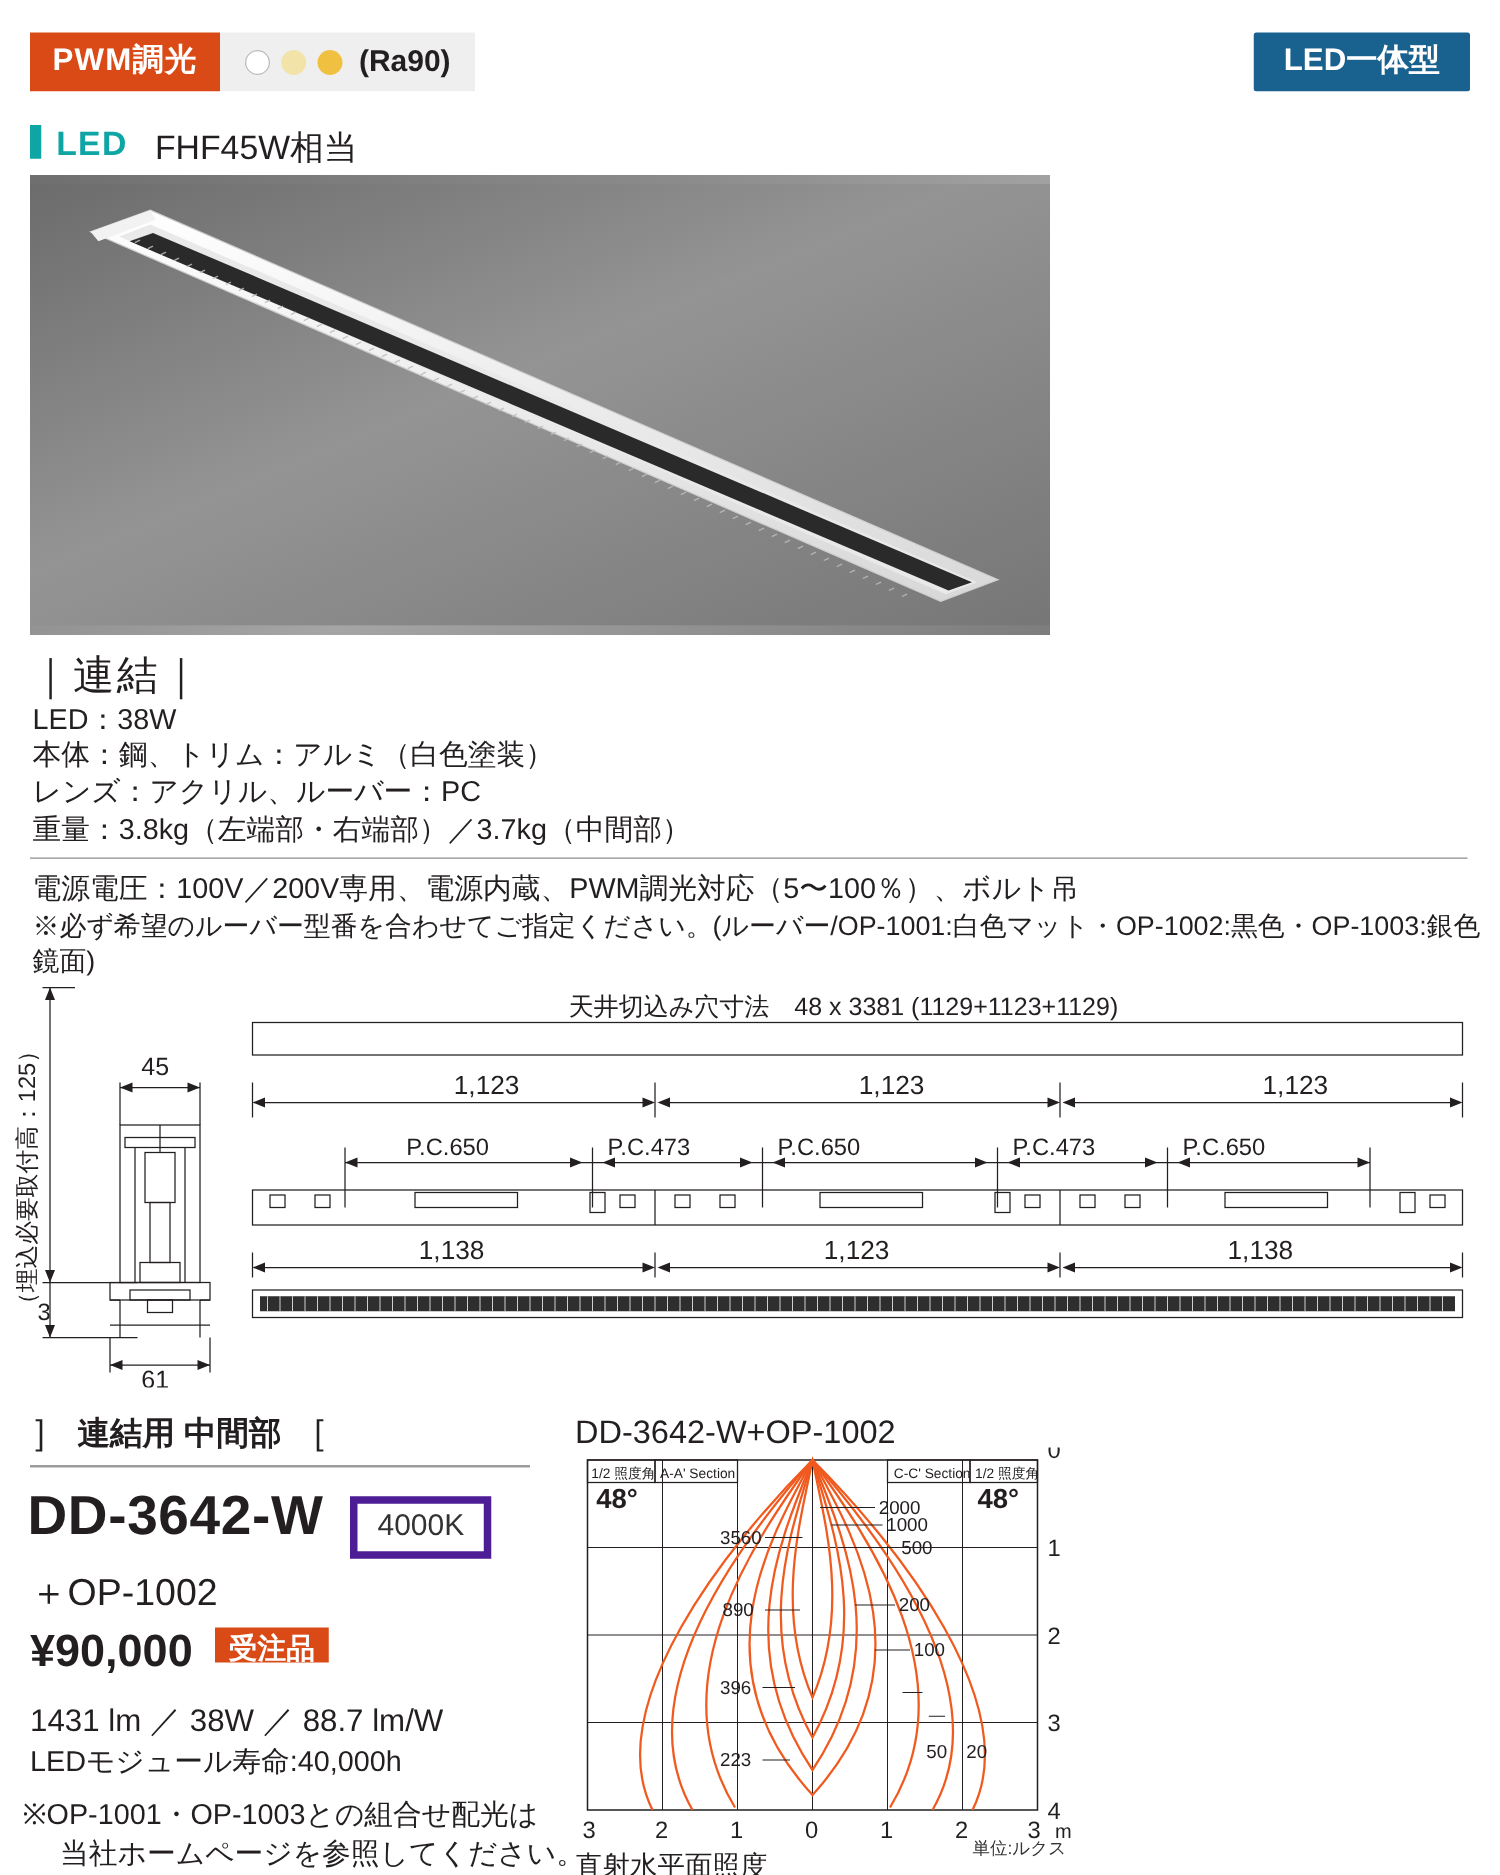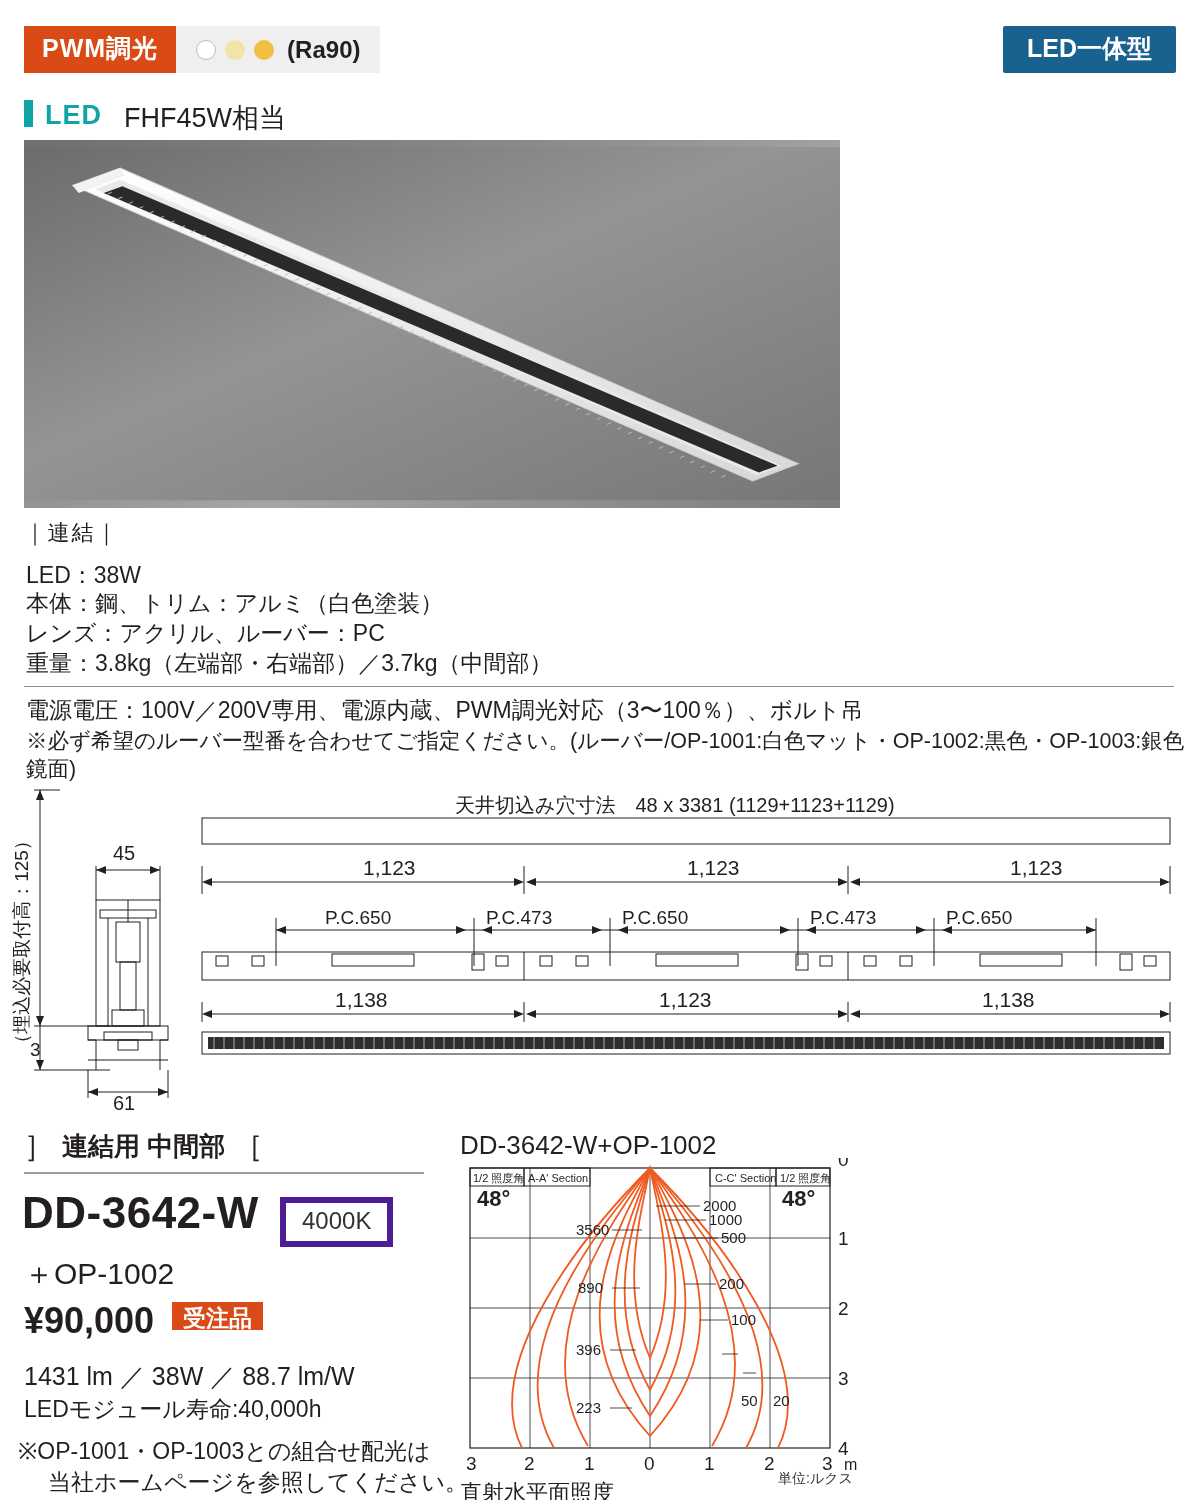--- a/index.html
+++ b/index.html
@@ -45,21 +45,21 @@
   .photo {
     position: absolute; left: 24px; top: 140px; width: 816px; height: 368px;
     background: linear-gradient(150deg, #6f6f6f 0%, #8a8a8a 35%, #a5a5a5 60%, #7d7d7d 100%);
     overflow: hidden;
   }
   .fixture {
     position: absolute; left: -2%; top: 2%; width: 104%; height: 96%;
   }
 
   
-  .renketsu { position: absolute; left: 24px; top: 518px; font-size: 22px; letter-spacing: 2px; }
+  .renketsu { position: absolute; left: 24px; top: 518px; font-size: 33px; letter-spacing: 2px; }
   .spec { position: absolute; left: 26px; font-size: 23px; line-height: 1.32; }
   .s1 { top: 560px; }
   .s2 { top: 588px; }
   .s3 { top: 618px; }
   .s4 { top: 648px; }
   .hr-line { position: absolute; left: 24px; top: 686px; width: 1150px; height: 1px; background: #8e8e8e; }
   .s5 { top: 695px; }
   .s6 { top: 727px; font-size: 21.5px; }
 
   
@@ -206,21 +206,21 @@
       <polygon points="62,40 108,22 112,30 68,48" fill="#f2f2f2"></polygon>
     </svg>
   </div>
 
   <div class="renketsu">｜連結｜</div>
   <div class="spec s1">LED：38W</div>
   <div class="spec s3">レンズ：アクリル、ルーバー：PC</div>
   <div class="spec s2">本体：鋼、トリム：アルミ（白色塗装）</div>
   <div class="spec s4">重量：3.8kg（左端部・右端部）／3.7kg（中間部）</div>
   <div class="hr-line"></div>
-  <div class="spec s5">電源電圧：100V／200V専用、電源内蔵、PWM調光対応（3〜100％）、ボルト吊</div>
+  <div class="spec s5">電源電圧：100V／200V専用、電源内蔵、PWM調光対応（5〜100％）、ボルト吊</div>
   <div class="spec s6">※必ず希望のルーバー型番を合わせてご指定ください。(ルーバー/OP-1001:白色マット・OP-1002:黒色・OP-1003:銀色鏡面)</div>
 
   <div class="dim-area">
     <svg width="1200" height="340" viewBox="0 0 1200 340">
       <g stroke="#231f20" fill="none" stroke-width="1">
 
         <line x1="40" y1="20" x2="40" y2="300"></line>
         <polygon points="40,20 36,30 44,30" fill="#231f20" stroke="none"></polygon>
         <polygon points="40,256 36,246 44,246" fill="#231f20" stroke="none"></polygon>
         <line x1="34" y1="20" x2="60" y2="20"></line>

